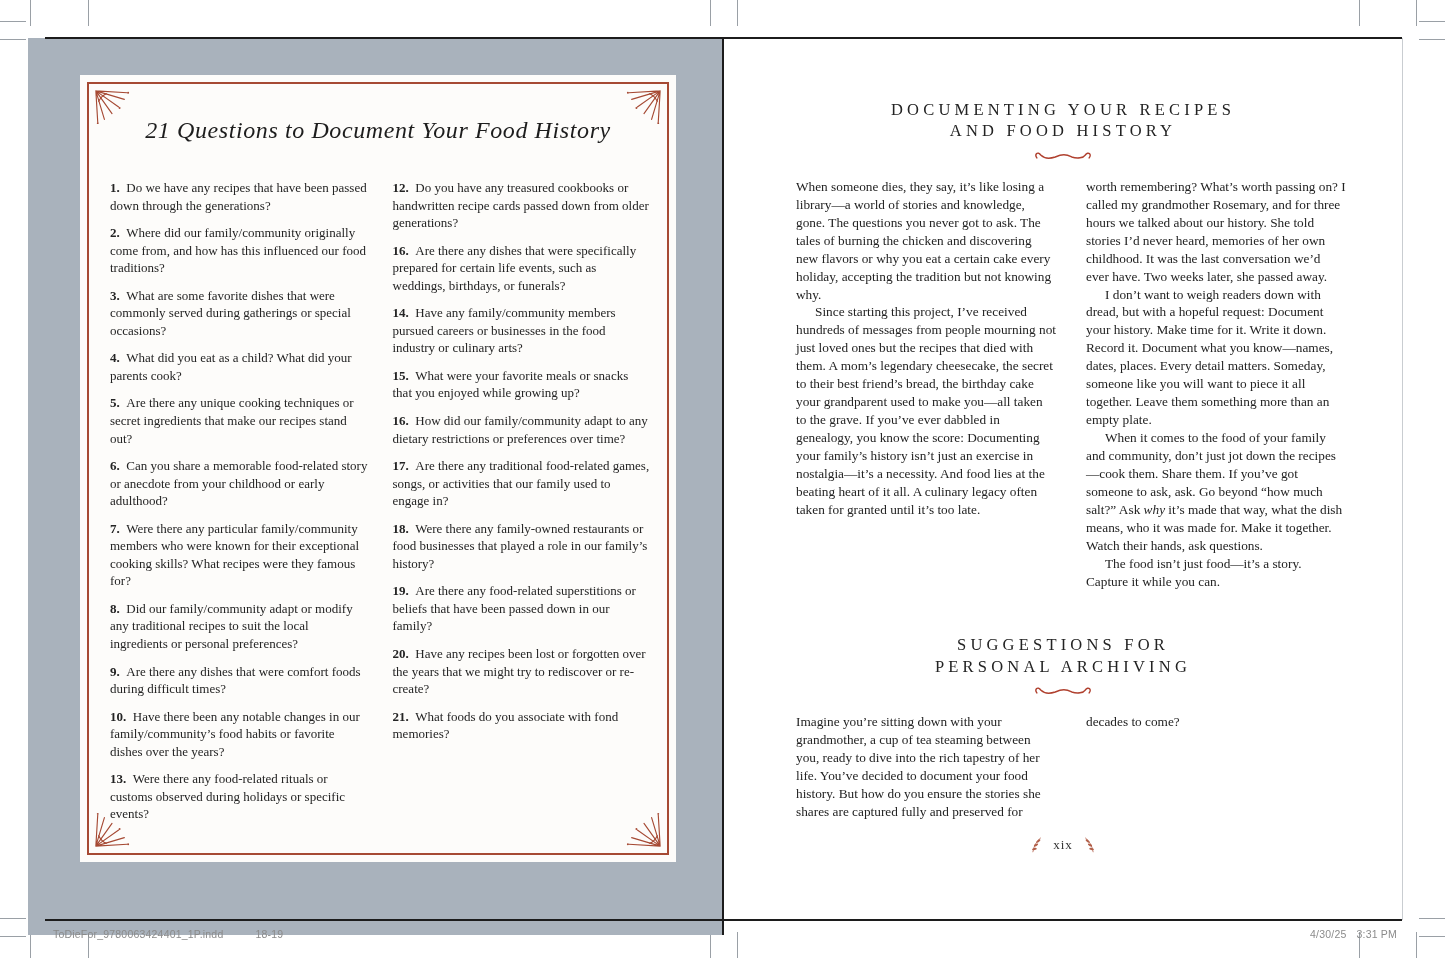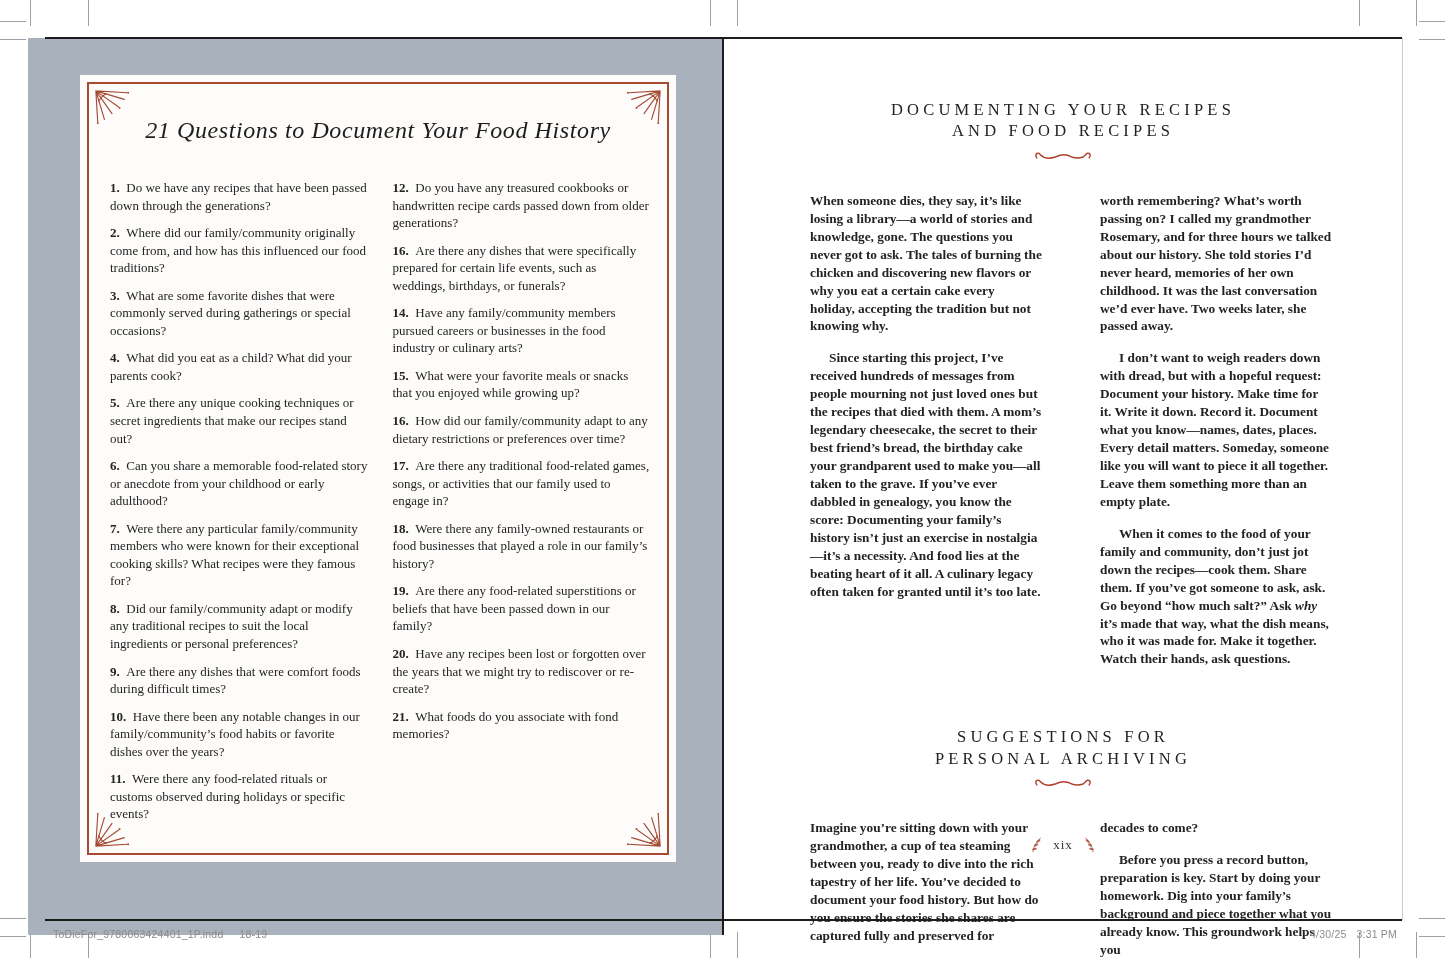--- a/index.html
+++ b/index.html
@@ -40,34 +40,34 @@
   .q-col{flex:1;}
   .question{margin:0 0 10px 0;font-size:13px;line-height:1.35;color:#242424;}
   .question b{font-weight:700;}
   
   .rp-heading{margin:60px 20px 0;text-align:center;font-size:16.5px;letter-spacing:4.2px;
     line-height:1.3;color:#232323;}
   .rp-heading span{display:block;}
   .flourish{display:block;margin:7px auto 0;color:#b0412f;}
   .cols{display:flex;gap:30px;padding:0 56px 0 72px;margin-top:15px;}
   .col{flex:1;font-size:13.3px;line-height:1.35;color:#232323;}
-  .col .para{margin:14px;font-weight:bold;}
+  .col .para{margin:0;}
   .col .para.indent{text-indent:19px;}
   .section-2 .rp-heading{margin-top:44px;}
   .rp-footer{position:absolute;left:0;right:0;top:797px;text-align:center;}
   .folio-row{display:inline-flex;align-items:center;gap:9px;}
   .folio{font-size:13px;letter-spacing:1px;color:#333;}
   .laurel{color:var(--laurel_red);}
   .section-label{margin-top:4px;font-style:italic;font-size:12px;letter-spacing:1.4px;color:#454545;}
   
   .slug{position:absolute;top:928px;font-family:"Liberation Sans",sans-serif;
     font-size:10.5px;color:var(--slug_grey);letter-spacing:.2px;}
   .slug-left{left:53px;}
   .slug-right{right:48px;}
-  .slug .gap{margin-left:16px;}
+  .slug .gap{margin-left:32px;}
 </style>
 </head>
 <body>
 
 <div>
   <div class="mark v" style="left:30px;top:0;"></div>
   <div class="mark v" style="left:88px;top:0;"></div>
   <div class="mark v" style="left:710px;top:0;"></div>
   <div class="mark v" style="left:737px;top:0;"></div>
   <div class="mark v" style="left:1359px;top:0;"></div>
@@ -145,21 +145,21 @@
         <p class="question"><b>1.</b> Do we have any recipes that have been passed down through the generations?</p>
         <p class="question"><b>2.</b> Where did our family/community originally come from, and how has this influenced our food traditions?</p>
         <p class="question"><b>3.</b> What are some favorite dishes that were commonly served during gatherings or special occasions?</p>
         <p class="question"><b>4.</b> What did you eat as a child? What did your parents cook?</p>
         <p class="question"><b>5.</b> Are there any unique cooking techniques or secret ingredients that make our recipes stand out?</p>
         <p class="question"><b>6.</b> Can you share a memorable food-related story or anecdote from your childhood or early adulthood?</p>
         <p class="question"><b>7.</b> Were there any particular family/community members who were known for their exceptional cooking skills? What recipes were they famous for?</p>
         <p class="question"><b>8.</b> Did our family/community adapt or modify any traditional recipes to suit the local ingredients or personal preferences?</p>
         <p class="question"><b>9.</b> Are there any dishes that were comfort foods during difficult times?</p>
         <p class="question"><b>10.</b> Have there been any notable changes in our family/community’s food habits or favorite dishes over the years?</p>
-        <p class="question"><b>11.</b> Were there any food-related rituals or customs observed during holidays or specific events?</p>
+        <p class="question"><b>13.</b> Were there any food-related rituals or customs observed during holidays or specific events?</p>
       </div>
     <div class="q-col">
         <p class="question"><b>12.</b> Do you have any treasured cookbooks or handwritten recipe cards passed down from older generations?</p>
         <p class="question"><b>16.</b> Are there any dishes that were specifically prepared for certain life events, such as weddings, birthdays, or funerals?</p>
         <p class="question"><b>14.</b> Have any family/community members pursued careers or businesses in the food industry or culinary arts?</p>
         <p class="question"><b>15.</b> What were your favorite meals or snacks that you enjoyed while growing up?</p>
         <p class="question"><b>16.</b> How did our family/community adapt to any dietary restrictions or preferences over time?</p>
         <p class="question"><b>17.</b> Are there any traditional food-related games, songs, or activities that our family used to engage in?</p>
         <p class="question"><b>18.</b> Were there any family-owned restaurants or food businesses that played a role in our family’s history?</p>
         <p class="question"><b>19.</b> Are there any food-related superstitions or beliefs that have been passed down in our family?</p>
@@ -167,53 +167,53 @@
         <p class="question"><b>21.</b> What foods do you associate with fond memories?</p>
       </div>
   </div>
 </div>
 
 <div class="page-right">
 
   <div class="section-1">
     <div class="rp-heading">
       <span>DOCUMENTING YOUR RECIPES</span>
-      <span>AND FOOD RECIPES</span>
+      <span>AND FOOD HISTORY</span>
     </div>
     <svg class="flourish" width="62" height="14" viewBox="0 0 64 14">
       <path d="M5 9 C2 5 6 2 9 6 C12 9 18 10 24 8 C31 5 35 5 41 8 C47 10 53 9 55 6 C58 2 62 5 59 9" stroke="currentColor" fill="none" stroke-width="1.5" stroke-linecap="round"></path>
     </svg>
     <div class="cols">
       <div class="col">
           <p class="para">When someone dies, they say, it’s like losing a library—a world of stories and knowledge, gone. The questions you never got to ask. The tales of burning the chicken and discovering new flavors or why you eat a certain cake every holiday, accepting the tradition but not knowing why.</p>
           <p class="para indent">Since starting this project, I’ve received hundreds of messages from people mourning not just loved ones but the recipes that died with them. A mom’s legendary cheesecake, the secret to their best friend’s bread, the birthday cake your grandparent used to make you—all taken to the grave. If you’ve ever dabbled in genealogy, you know the score: Documenting your family’s history isn’t just an exercise in nostalgia—it’s a necessity. And food lies at the beating heart of it all. A culinary legacy often taken for granted until it’s too late.</p>
         </div>
       <div class="col">
           <p class="para">worth remembering? What’s worth passing on? I called my grandmother Rosemary, and for three hours we talked about our history. She told stories I’d never heard, memories of her own childhood. It was the last conversation we’d ever have. Two weeks later, she passed away.</p>
           <p class="para indent">I don’t want to weigh readers down with dread, but with a hopeful request: Document your history. Make time for it. Write it down. Record it. Document what you know—names, dates, places. Every detail matters. Someday, someone like you will want to piece it all together. Leave them something more than an empty plate.</p>
           <p class="para indent">When it comes to the food of your family and community, don’t just jot down the recipes—cook them. Share them. If you’ve got someone to ask, ask. Go beyond “how much salt?” Ask <em>why</em> it’s made that way, what the dish means, who it was made for. Make it together. Watch their hands, ask questions.</p>
+          <p class="para indent">The food isn’t just food—it’s a story. Capture it while you can.</p>
         </div>
     </div>
   </div>
 
   <div class="section-2">
     <div class="rp-heading">
       <span>SUGGESTIONS FOR</span>
       <span>PERSONAL ARCHIVING</span>
     </div>
     <svg class="flourish" width="62" height="14" viewBox="0 0 64 14">
       <path d="M5 9 C2 5 6 2 9 6 C12 9 18 10 24 8 C31 5 35 5 41 8 C47 10 53 9 55 6 C58 2 62 5 59 9" stroke="currentColor" fill="none" stroke-width="1.5" stroke-linecap="round"></path>
     </svg>
     <div class="cols">
       <div class="col">
           <p class="para">Imagine you’re sitting down with your grandmother, a cup of tea steaming between you, ready to dive into the rich tapestry of her life. You’ve decided to document your food history. But how do you ensure the stories she shares are captured fully and preserved for</p>
         </div>
       <div class="col">
           <p class="para">decades to come?</p>
-          <p class="para indent">Before you press a record button, preparation is key. Start by doing your homework. Dig into your family’s background and piece together what you already know. This groundwork helps you</p>
         </div>
     </div>
   </div>
 
   <div class="rp-footer">
     <div class="folio-row">
       <svg class="laurel" width="16" height="18" viewBox="0 0 20 22">
         <path d="M16 2 Q8 8 6 20" stroke="currentColor" fill="none" stroke-width="1"></path>
         <g fill="currentColor">
           <ellipse cx="13" cy="6" rx="3" ry="1.4" transform="rotate(-40 13 6)"></ellipse>

